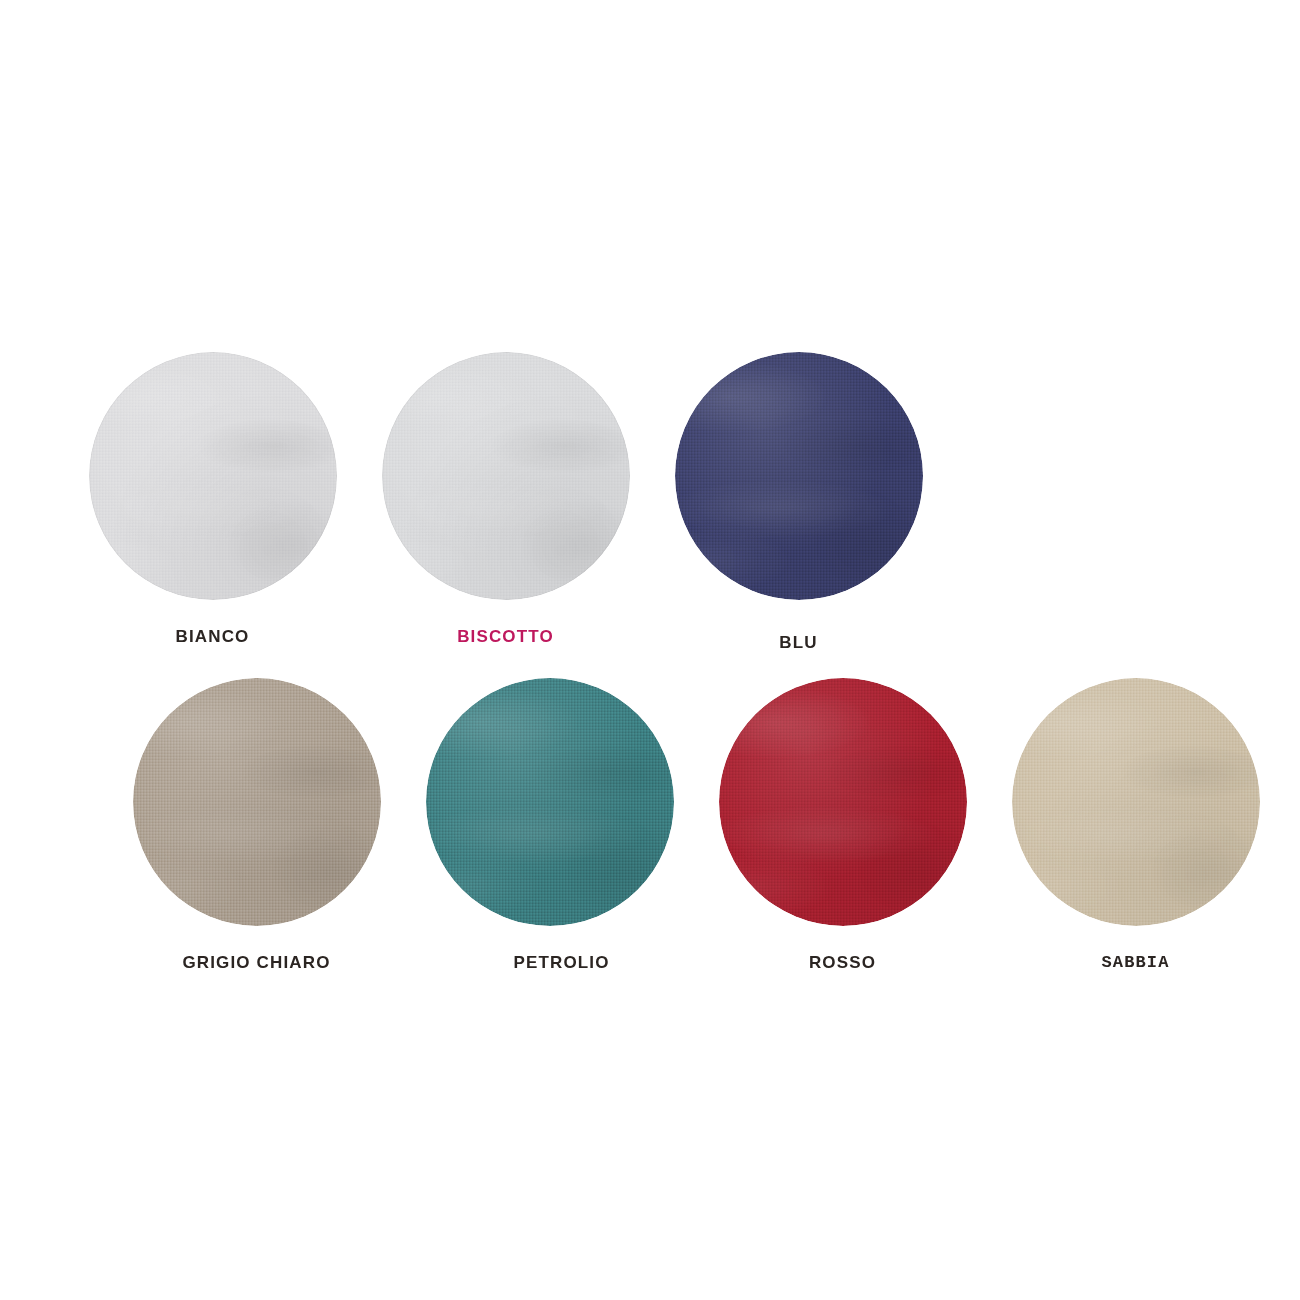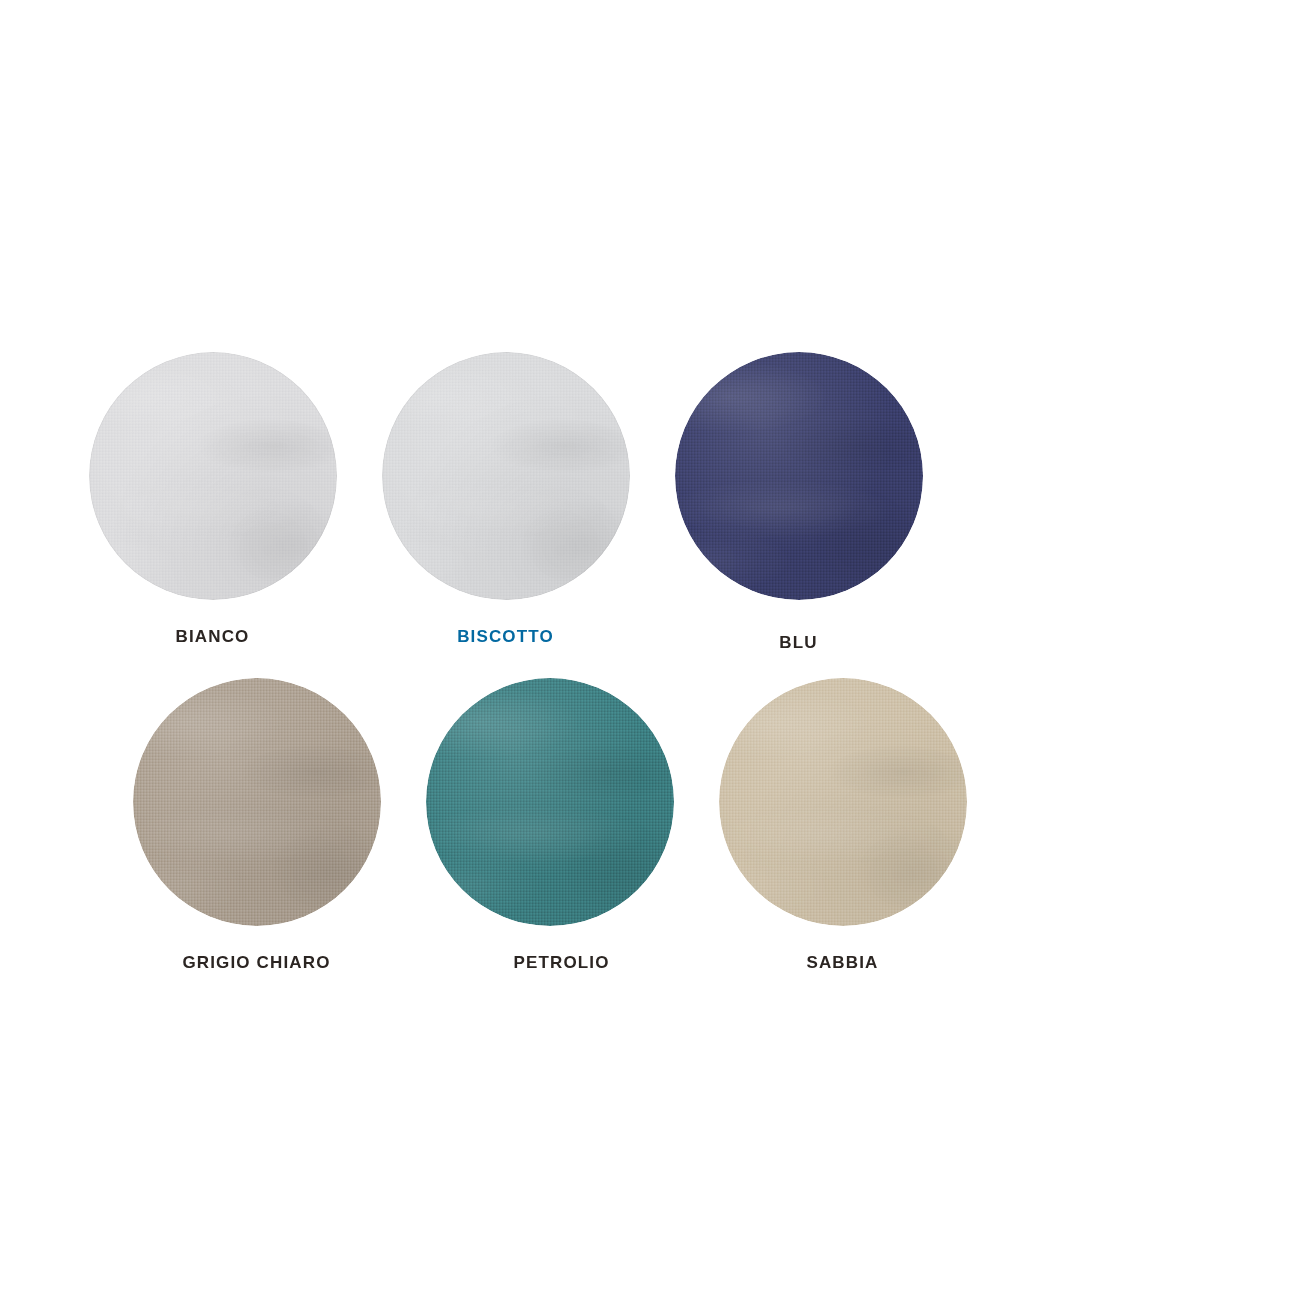--- a/index.html
+++ b/index.html
@@ -153,21 +153,21 @@
     </div>
 
     <div class="swatch-cell">
       <div class="swatch-disc pale">
         <div class="disc-base" style="background-color: rgb(217, 218, 220);"></div>
         <div class="disc-weave"></div>
         <div class="disc-slub"></div>
         <div class="disc-shade"></div>
         <div class="disc-edge"></div>
       </div>
-      <div class="swatch-label" style="color: #0369a1;">BISCOTTO</div>
+      <div class="swatch-label" style="color: #be185d;">BISCOTTO</div>
     </div>
 
     <div class="swatch-cell">
       <div class="swatch-disc">
         <div class="disc-base" style="background-color: rgb(57, 61, 104);"></div>
         <div class="disc-weave"></div>
         <div class="disc-slub"></div>
         <div class="disc-shade"></div>
       </div>
       <div class="swatch-label" style="color: rgb(43, 37, 34); margin-top: 34px;">BLU</div>
@@ -191,26 +191,35 @@
     <div class="swatch-cell">
       <div class="swatch-disc">
         <div class="disc-base" style="background-color: rgb(59, 123, 126);"></div>
         <div class="disc-weave"></div>
         <div class="disc-slub"></div>
         <div class="disc-shade"></div>
       </div>
       <div class="swatch-label" style="color: rgb(43, 37, 34); margin-left: 24px;">PETROLIO</div>
     </div>
 
+    <div class="swatch-cell">
+      <div class="swatch-disc">
+        <div class="disc-base" style="background-color: rgb(165, 31, 46);"></div>
+        <div class="disc-weave"></div>
+        <div class="disc-slub"></div>
+        <div class="disc-shade"></div>
+      </div>
+      <div class="swatch-label" style="color: rgb(43, 37, 34);">ROSSO</div>
+    </div>
 
     <div class="swatch-cell">
       <div class="swatch-disc">
         <div class="disc-base" style="background-color: rgb(205, 191, 166);"></div>
         <div class="disc-weave"></div>
         <div class="disc-slub"></div>
         <div class="disc-shade"></div>
       </div>
-      <div class="swatch-label" style="color: rgb(43, 37, 34);">SABBIA</div>
+      <div class="swatch-label" style="color: rgb(43, 37, 34); font-family: Liberation Mono, monospace;">SABBIA</div>
     </div>
 
   </div>
 
 </div>
 
 </body></html>

